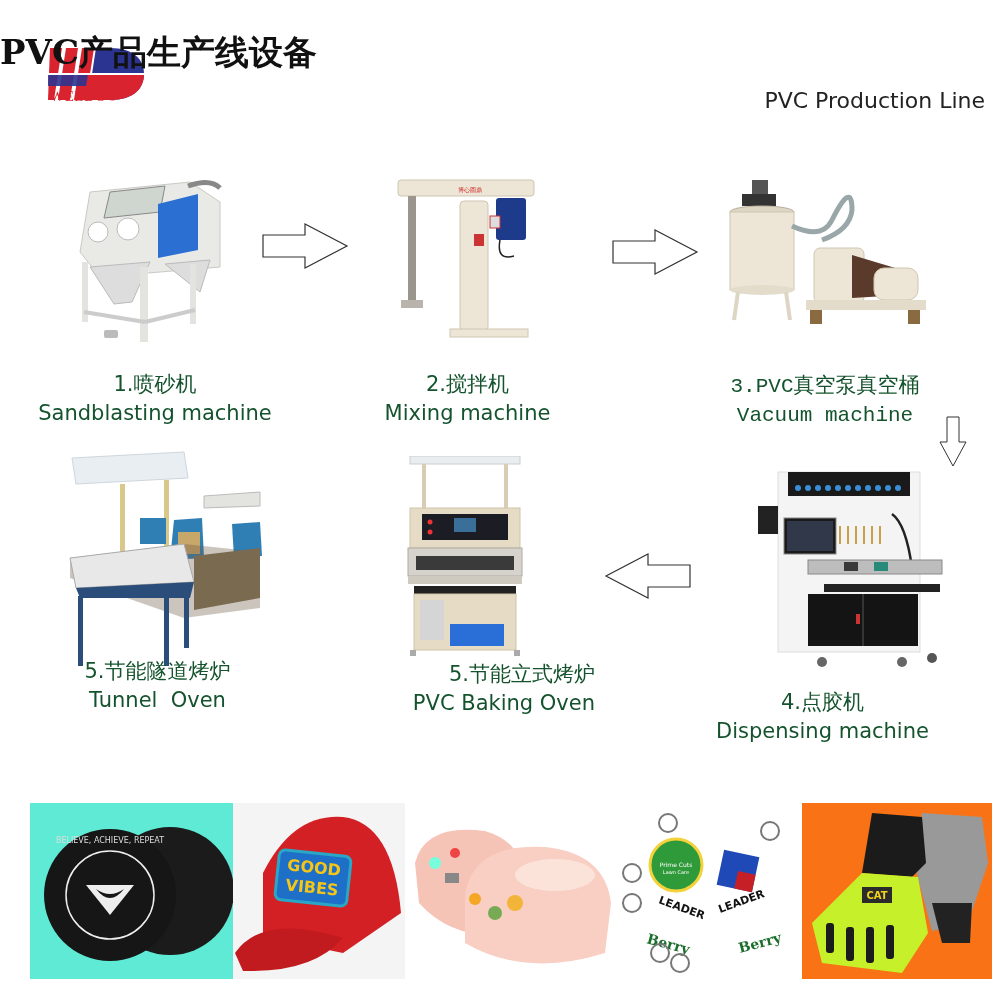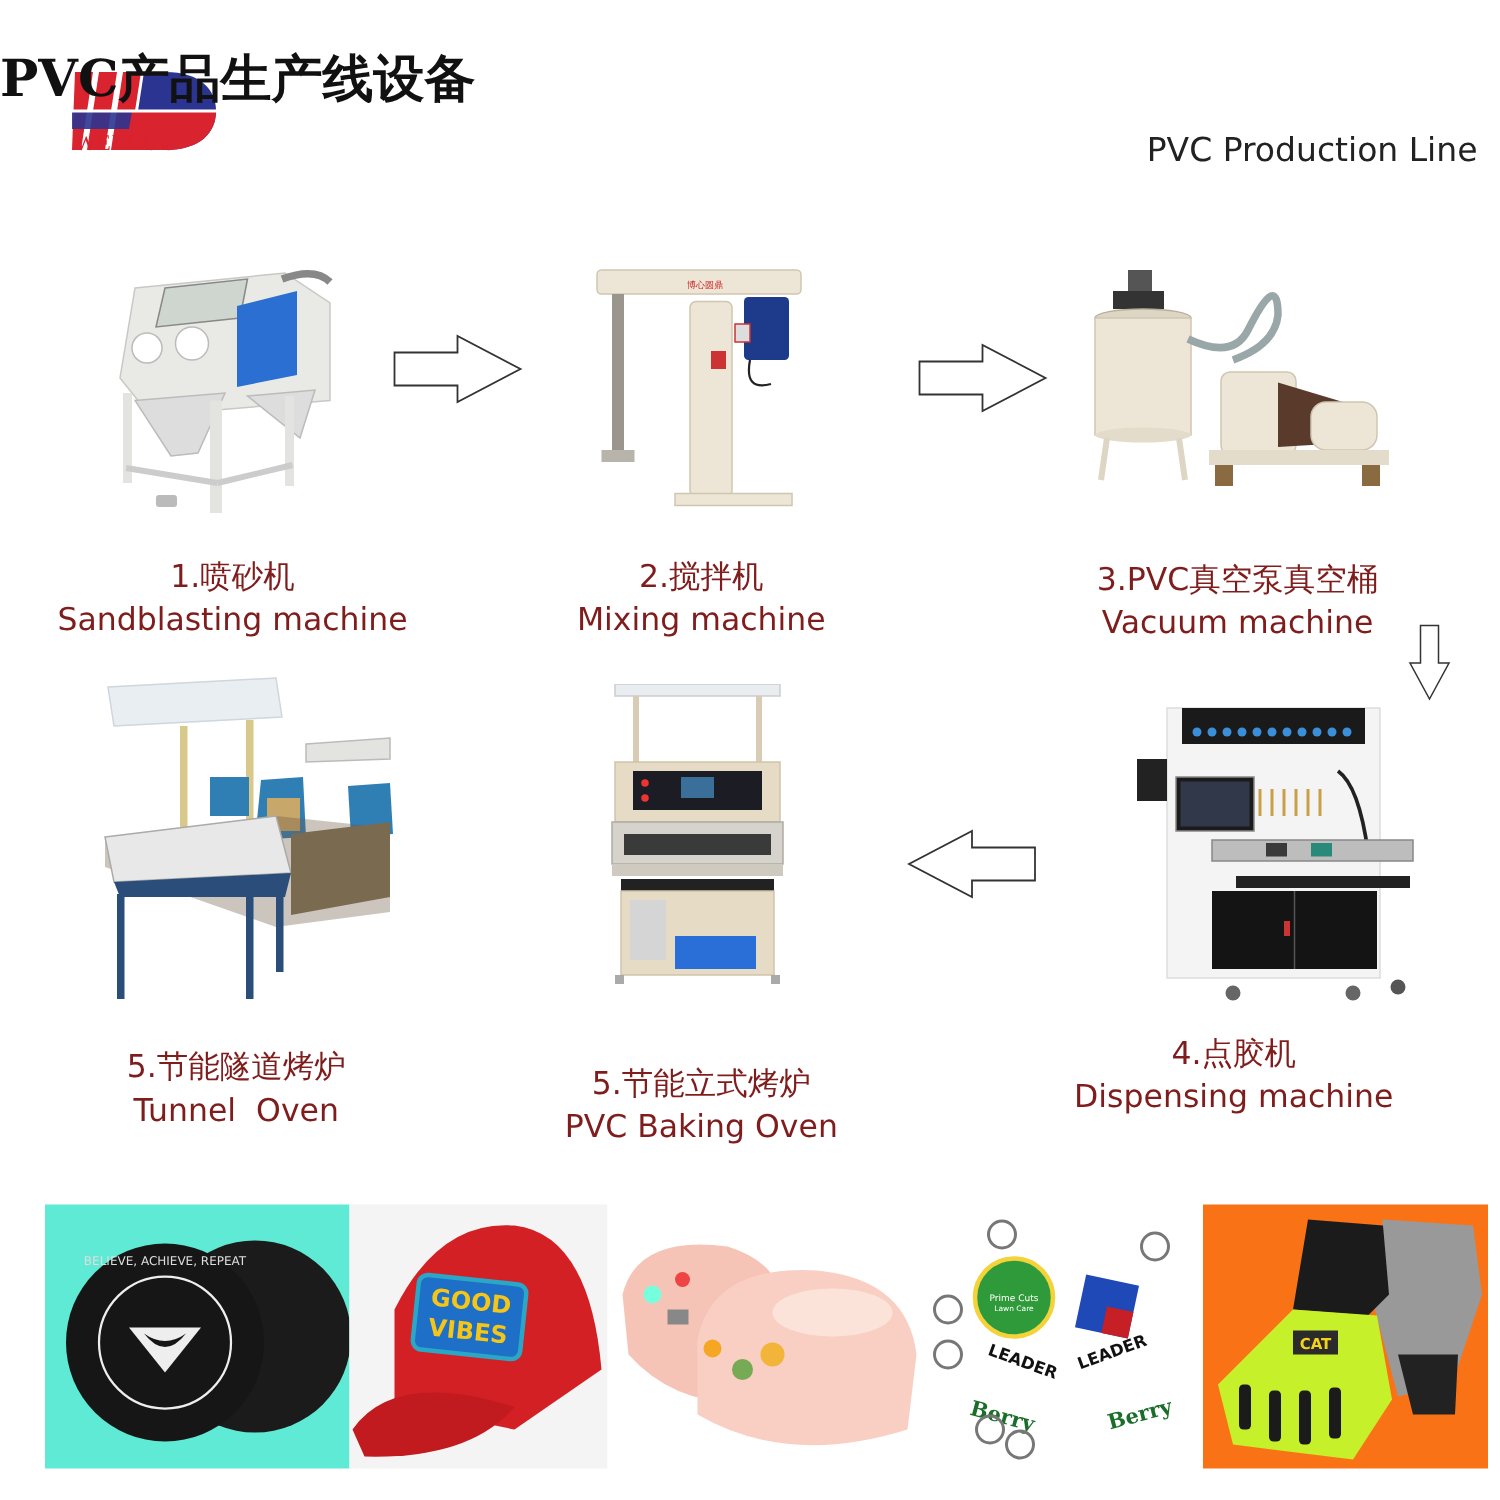--- a/index.html
+++ b/index.html
@@ -3,21 +3,21 @@
 <meta charset="utf-8">
 <style>
   html, body { margin:0; padding:0; background:#ffffff; }
   body { width:1000px; height:1000px; position:relative; overflow:hidden;
          font-family:"DejaVu Sans","Liberation Sans",sans-serif; color:#111; }
   .abs { position:absolute; }
   .logo { left:48px; top:34px; width:100px; height:76px; }
   .logo-text { left:50px; top:88px; font-family:"Liberation Serif",serif; font-size:15px; color:#d9232e; letter-spacing:0.5px; }
   .title { left:0; width:1000px; top:30px; font-family:"DejaVu Serif","Liberation Serif",serif; font-weight:bold; font-size:34px; color:#111; }
   .subtitle { left:0; width:985px; top:88px; text-align:right; font-size:22px; color:#222; }
-  .cap { text-align:center; font-size:21px; line-height:29px; color:#7f1d1d; }
+  .cap { text-align:center; font-size:21px; line-height:29px; color:#14532d; }
   .cap .cn { display:block; }
   .cap .en { display:block; }
   .machine { border-radius:2px; }
   .product { overflow:hidden; }
 </style>
 </head>
 <body>
 
 <svg class="abs logo" viewBox="0 0 100 56" width="70" height="44" style="left:48px;top:36px;">
   <path d="M48 2 H62 C86 2 96 14 96 28 C96 42 86 54 62 54 H40 Z" fill="#2c3491"></path>
@@ -89,21 +89,21 @@
 </svg>
 
 <div class="abs cap" style="left:20px;top:370px;width:270px;">
   <span class="cn">1.喷砂机</span>
   <span class="en">Sandblasting machine</span>
 </div>
 <div class="abs cap" style="left:340px;top:370px;width:255px;">
   <span class="cn">2.搅拌机</span>
   <span class="en">Mixing machine</span>
 </div>
-<div class="abs cap" style="left:690px;top:372px;width:270px;">
+<div class="abs cap" style="left:690px;top:372px;width:270px;font-family:Liberation Mono, monospace;">
   <span class="cn">3.PVC真空泵真空桶</span>
   <span class="en">Vacuum machine</span>
 </div>
 
 <svg class="abs" style="left:938px;top:416px" width="30" height="52" viewBox="0 0 30 52">
   <polygon points="9,1 21,1 21,26 28,26 15,50 2,26 9,26" fill="#fff" stroke="#333" stroke-width="1"></polygon>
 </svg>
 
 <svg class="abs machine" style="left:64px;top:448px" width="210" height="220" viewBox="0 0 210 220">
   <polygon points="8,10 120,4 124,30 12,36" fill="#e9eef2" stroke="#cfd6dc"></polygon>
@@ -180,25 +180,25 @@
   <rect x="122" y="98" width="14" height="9" fill="#2a8a7a"></rect>
   <rect x="72" y="120" width="116" height="8" fill="#222"></rect>
   <rect x="56" y="130" width="110" height="52" fill="#141414"></rect>
   <line x1="111" y1="130" x2="111" y2="182" stroke="#555"></line>
   <rect x="104" y="150" width="4" height="10" fill="#c33"></rect>
   <circle cx="70" cy="198" r="5" fill="#666"></circle>
   <circle cx="150" cy="198" r="5" fill="#666"></circle>
   <circle cx="180" cy="194" r="5" fill="#555"></circle>
 </svg>
 
-<div class="abs cap" style="left:30px;top:697px;width:255px;">
+<div class="abs cap" style="left:30px;top:657px;width:255px;">
   <span class="cn">5.节能隧道烤炉</span>
   <span class="en" style="white-space:pre;">Tunnel  Oven</span>
 </div>
-<div class="abs cap" style="left:340px;top:708px;width:255px;">
+<div class="abs cap" style="left:340px;top:660px;width:255px;text-align:right;">
   <span class="cn">5.节能立式烤炉</span>
   <span class="en">PVC Baking Oven</span>
 </div>
 <div class="abs cap" style="left:690px;top:688px;width:265px;">
   <span class="cn">4.点胶机</span>
   <span class="en">Dispensing machine</span>
 </div>
 
 <div class="abs product" style="left:30px;top:803px;width:203px;height:176px;background:#5eead4;">
   <svg width="203" height="176" viewBox="0 0 203 176">

